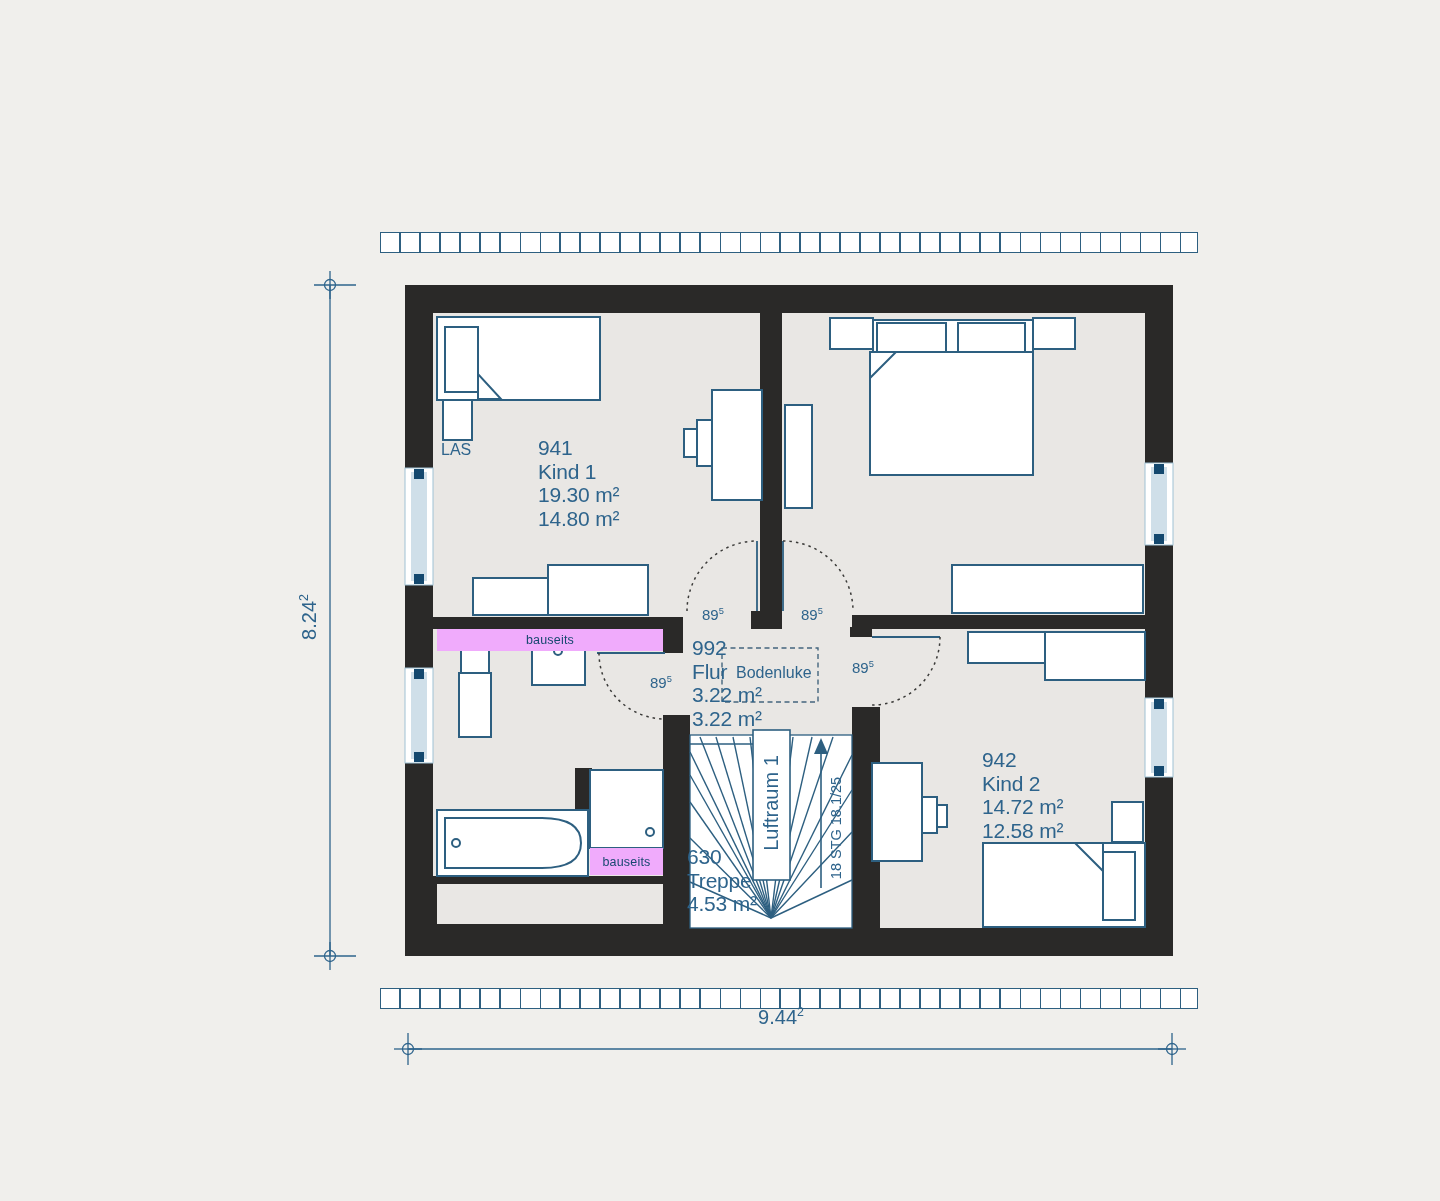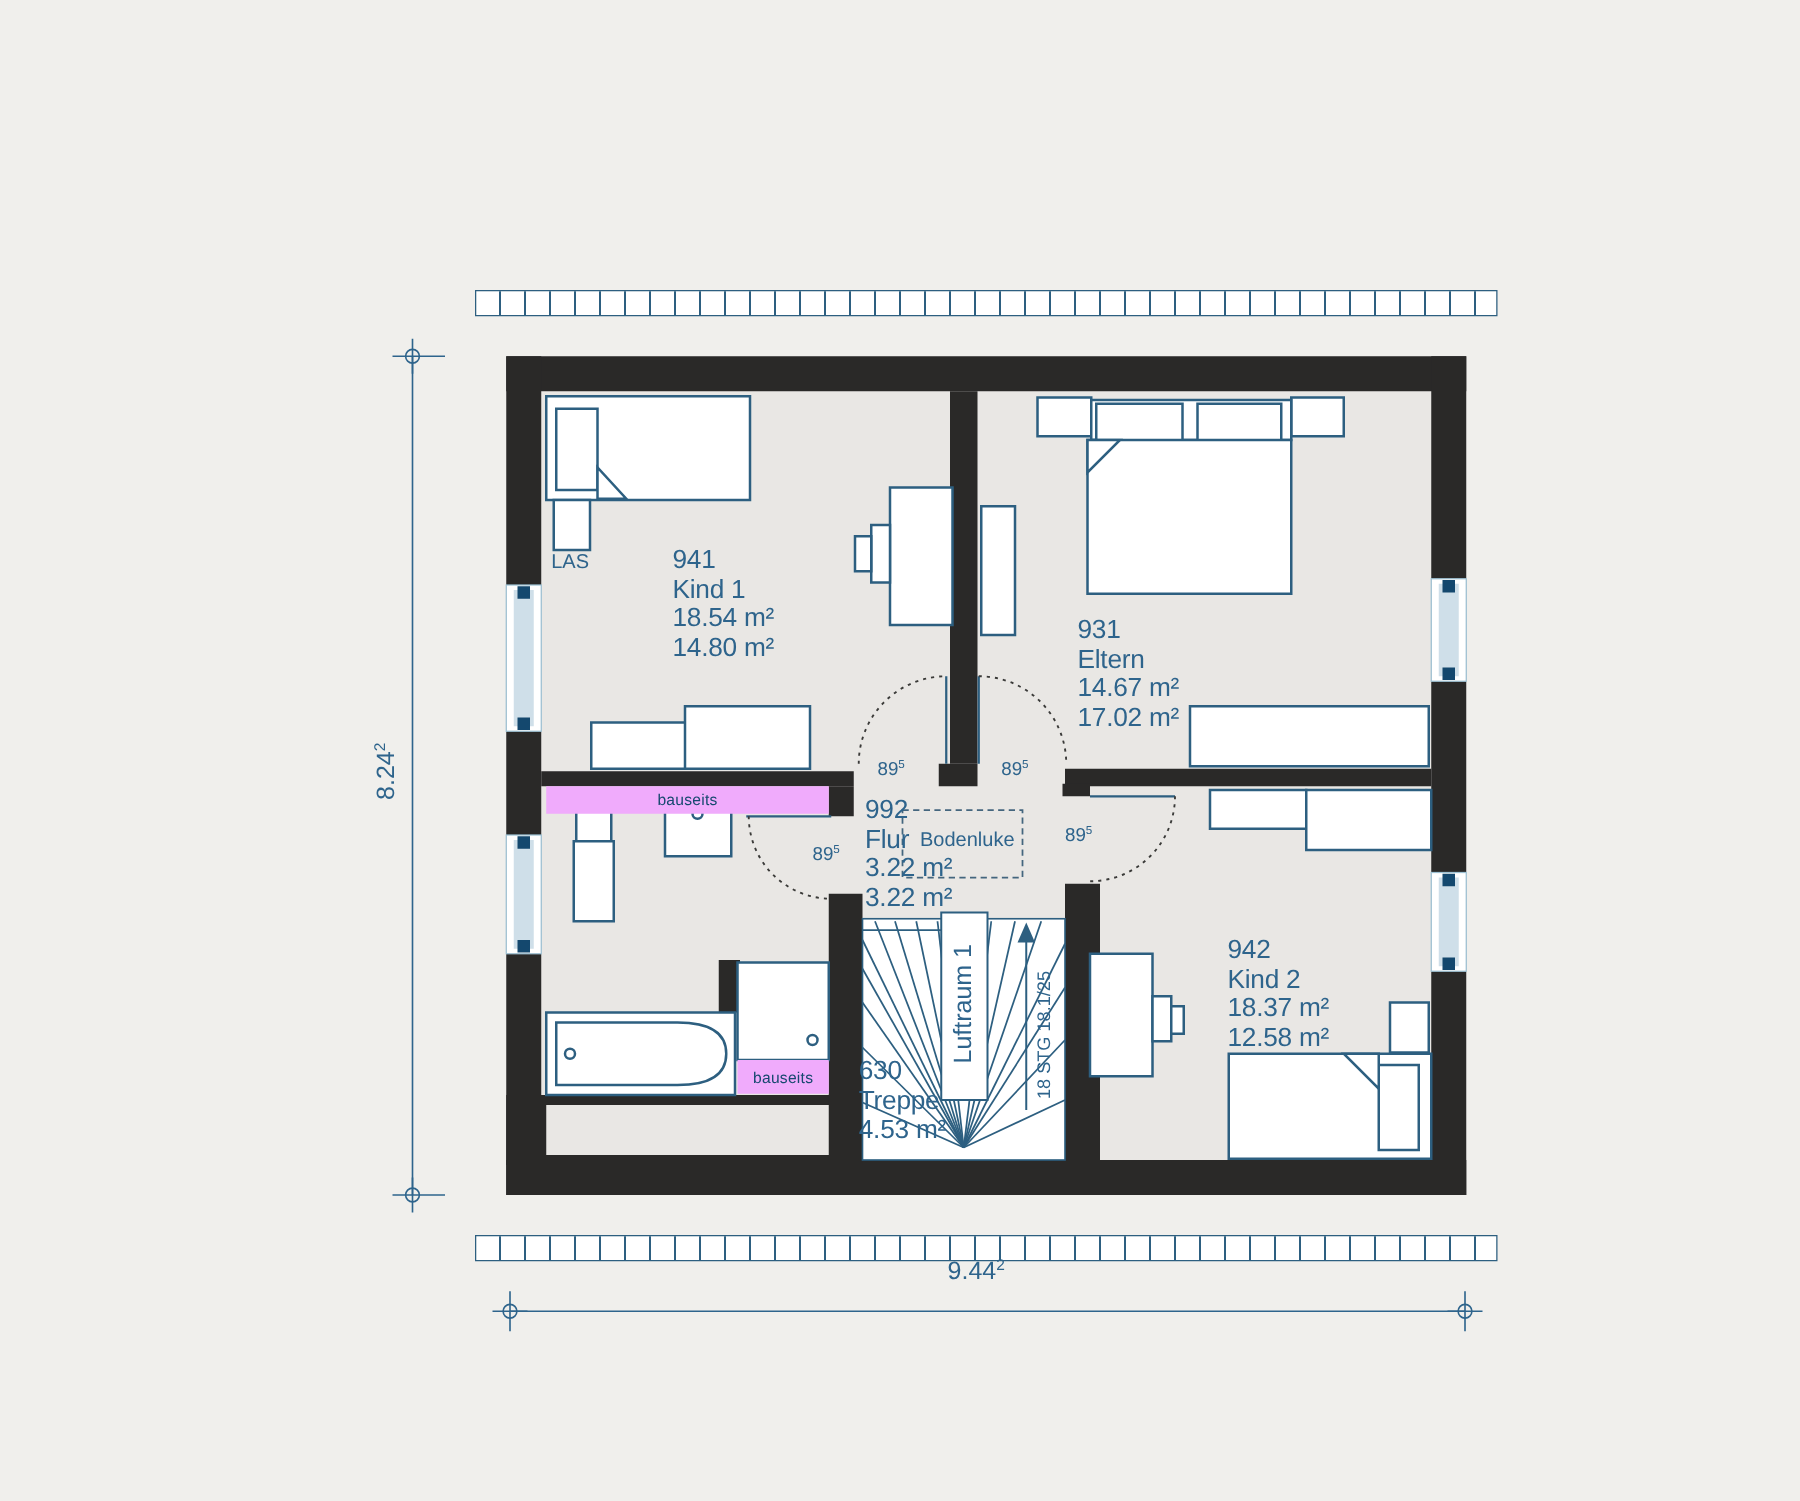--- a/index.html
+++ b/index.html
@@ -208,43 +208,37 @@
         <circle cx="1172" cy="1049" r="5.5"></circle>
         <line x1="1172" y1="1033" x2="1172" y2="1065"></line>
         <line x1="1158" y1="1049" x2="1186" y2="1049"></line>
       </g>
     </g>
   </svg>
 
   <div class="rlabel" style="left:538px;top:436px">
     <div>941</div>
     <div>Kind 1</div>
-    <div>18.54 m²</div>
+    <div>19.30 m²</div>
     <div>14.80 m²</div>
   </div>
 
-  <div class="rlabel" style="left:862px;top:492px">
-    <div>931</div>
-    <div>Eltern</div>
-    <div>14.67 m²</div>
-    <div>17.02 m²</div>
-  </div>
 
   <div class="rlabel" style="left:692px;top:636px">
     <div>992</div>
     <div>Flur</div>
     <div>3.22 m²</div>
     <div>3.22 m²</div>
   </div>
 
 
   <div class="rlabel" style="left:982px;top:748px">
     <div>942</div>
     <div>Kind 2</div>
-    <div>18.37 m²</div>
+    <div>14.72 m²</div>
     <div>12.58 m²</div>
   </div>
 
   <div class="rlabel" style="left:687px;top:845px">
     <div>630</div>
     <div>Treppe</div>
     <div>4.53 m²</div>
   </div>
 
   <div class="bodenluke-label" style="left:736px;top:664px">Bodenluke</div>

